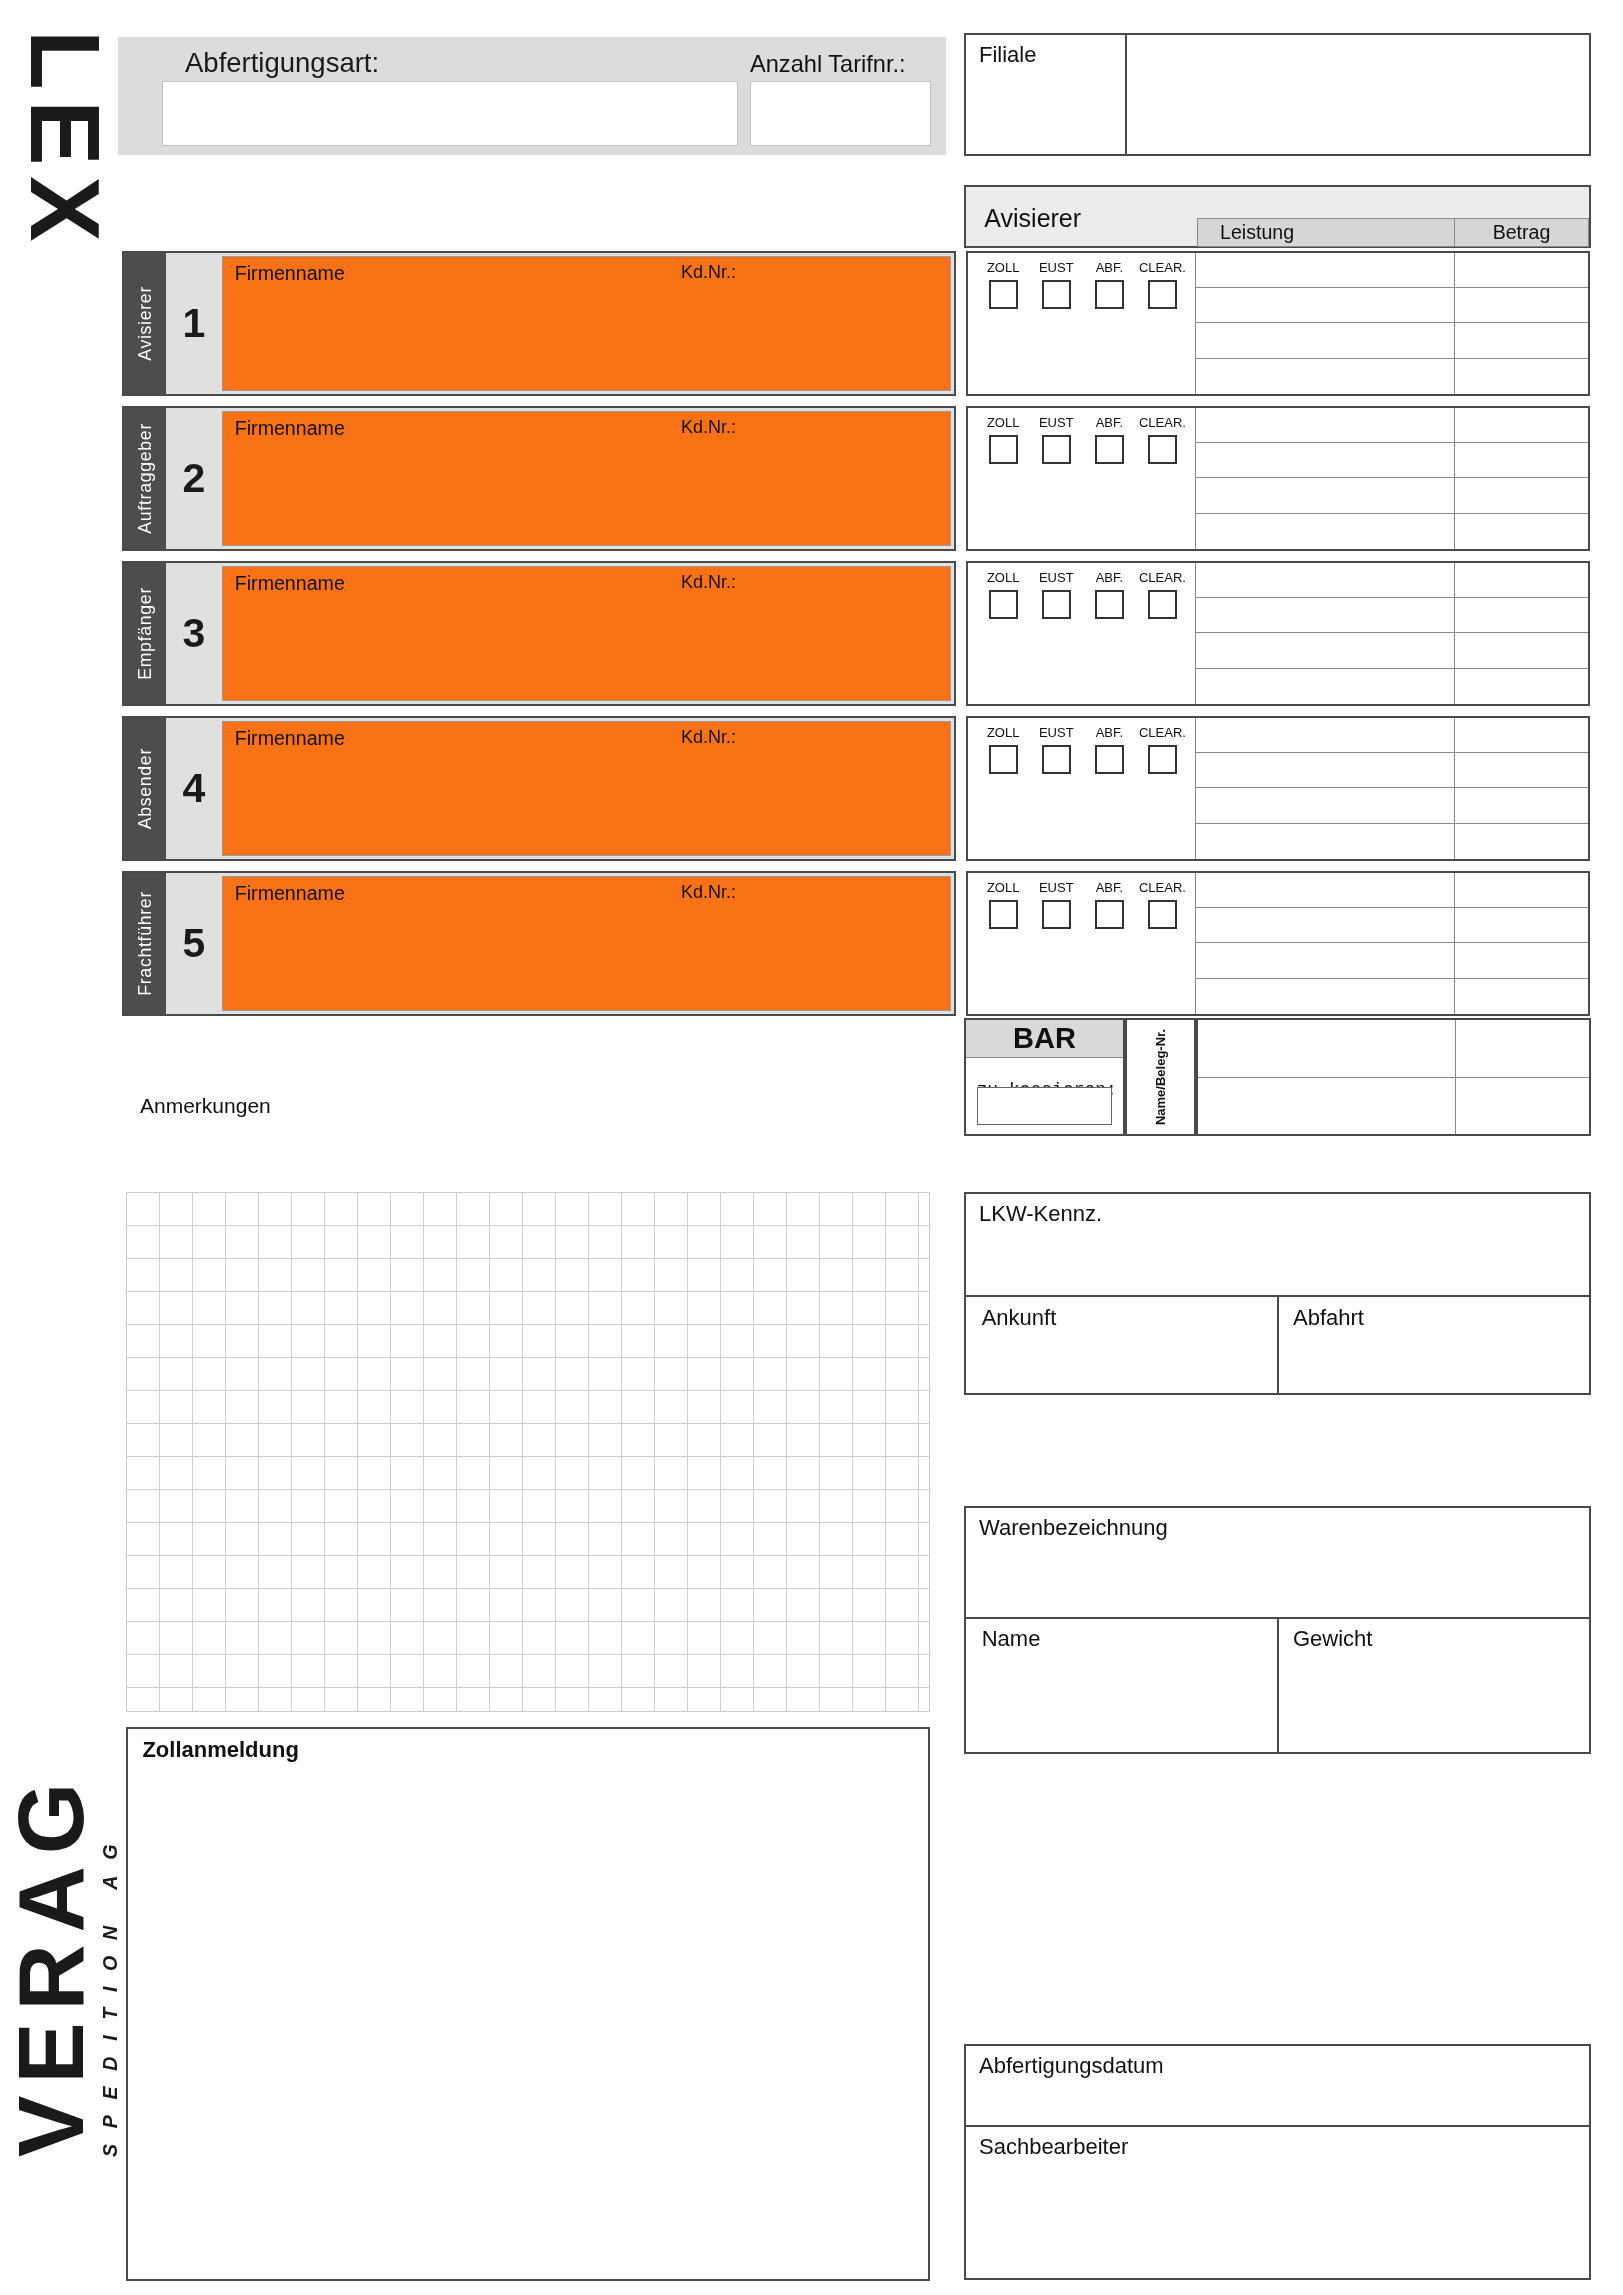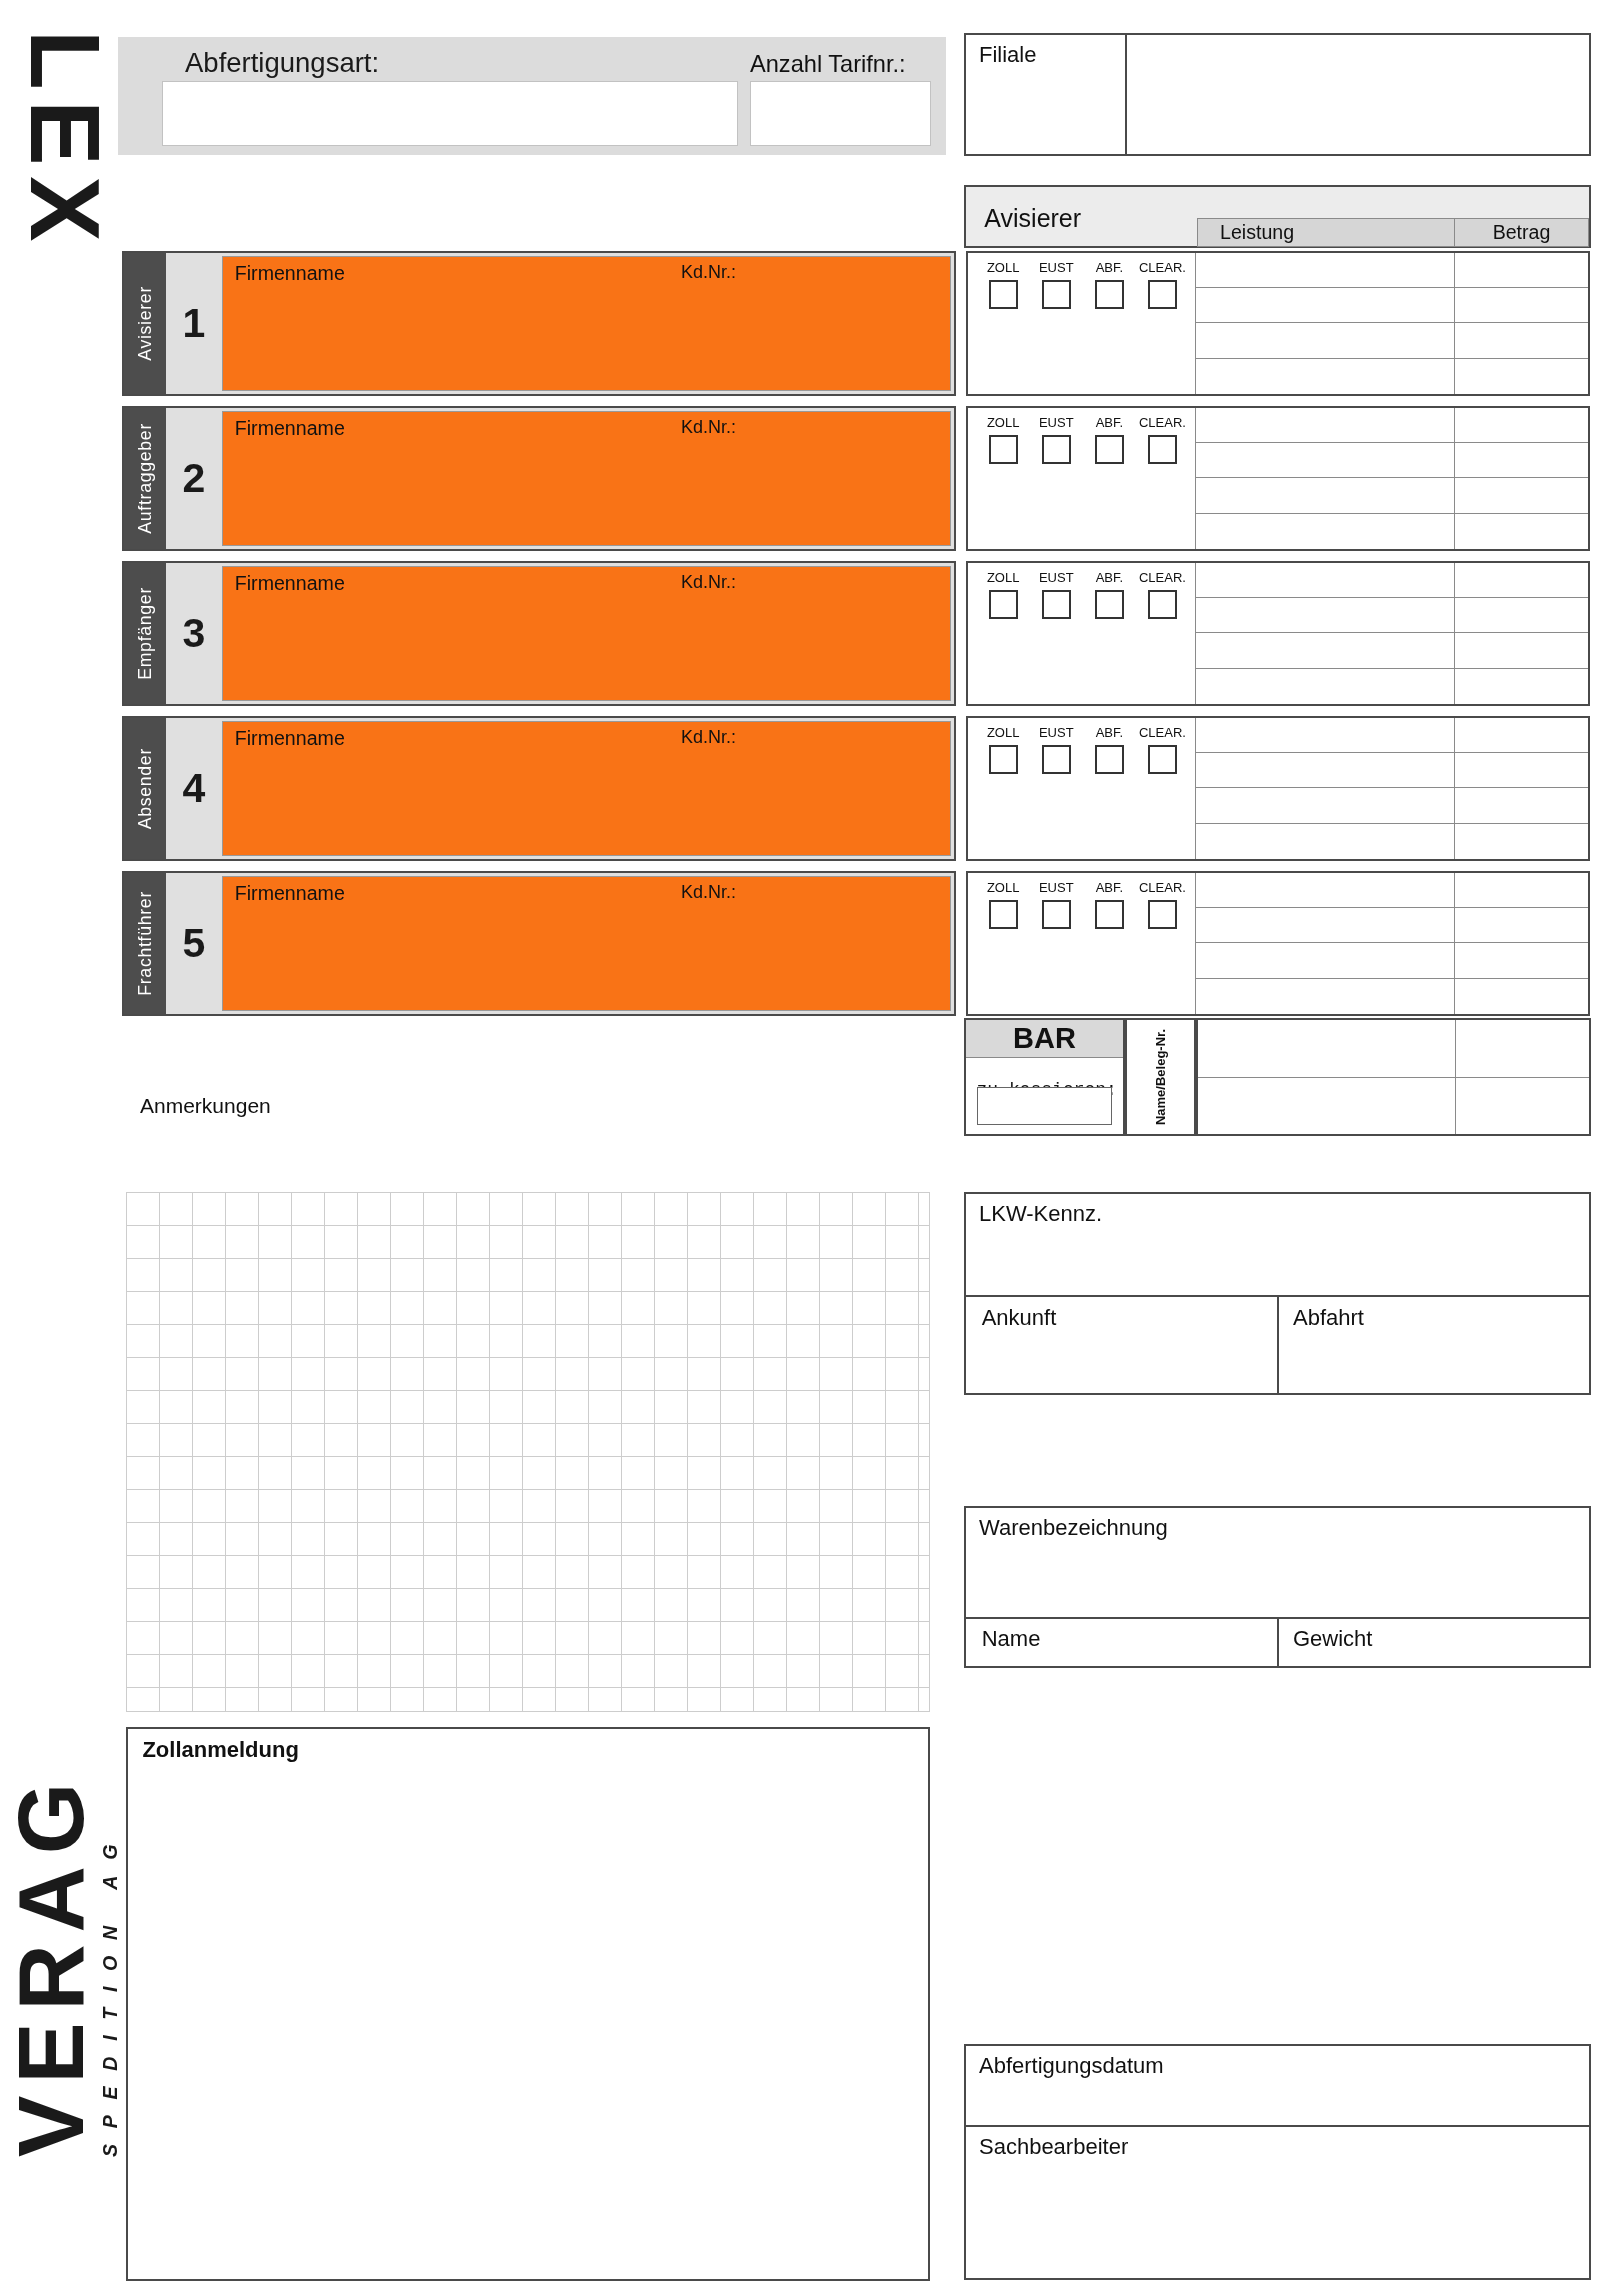--- a/index.html
+++ b/index.html
@@ -74,21 +74,21 @@
   .anm-label { left:140px; top:1094px; font-size:21px; }
   .anm-grid { left:126px; top:1192px; width:804px; height:520px; background:#fff;
     background-image:
       repeating-linear-gradient(to right, #cdcdcd 0 1.3px, transparent 1.3px 33px),
       repeating-linear-gradient(to bottom, #cdcdcd 0 1.3px, transparent 1.3px 33px);
     border-right:1.3px solid #cdcdcd; border-bottom:1.3px solid #cdcdcd; }
 
   
   .info-box { border:2px solid #4a4a4a; background:#fff; }
   .lkw-box { left:964px; top:1192px; width:627px; height:203px; }
-  .waren-box { left:964px; top:1506px; width:627px; height:162px; }
+  .waren-box { left:964px; top:1506px; width:627px; height:248px; }
   .abfd-box { left:964px; top:2044px; width:627px; height:236px; }
   .hdiv { position:absolute; left:0; right:0; height:2px; background:#4a4a4a; }
   .vdiv { position:absolute; width:2px; background:#4a4a4a; }
   .box-label { position:absolute; font-size:22px; }
 
   
   .verag { left:11.8px; top:1728px; height:429px; writing-mode:vertical-rl; transform:rotate(180deg);
            font-size:92px; font-weight:bold; letter-spacing:11.8px; line-height:0.85; color:#1a1a1a; }
   .spedition { left:99px; top:1728px; height:429px; writing-mode:vertical-rl; transform:rotate(180deg);
                font-size:19.6px; font-weight:bold; font-style:italic; letter-spacing:15.7px; color:#1a1a1a; }

